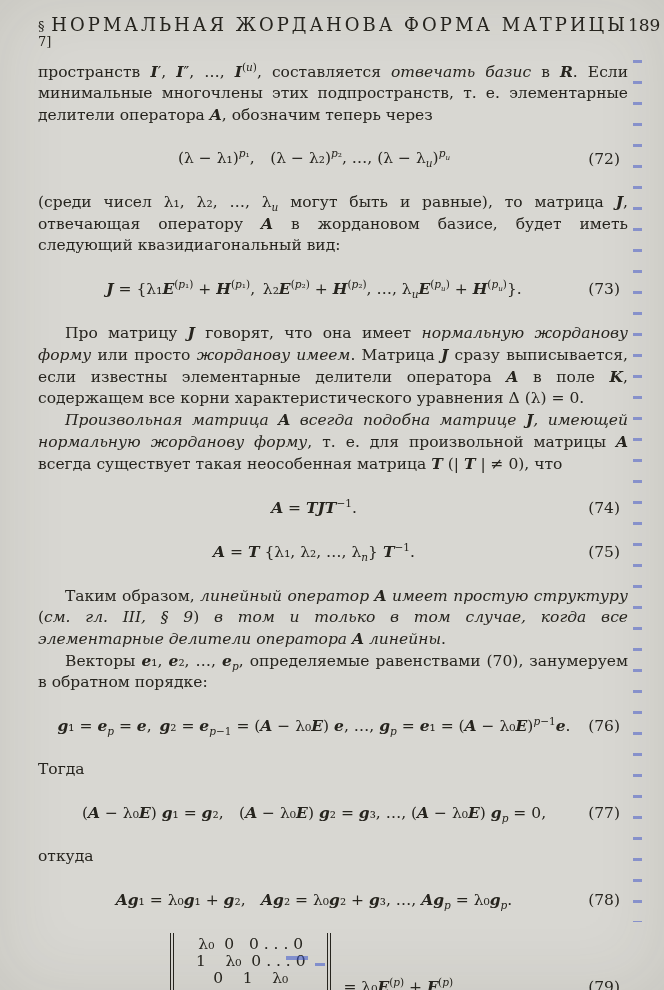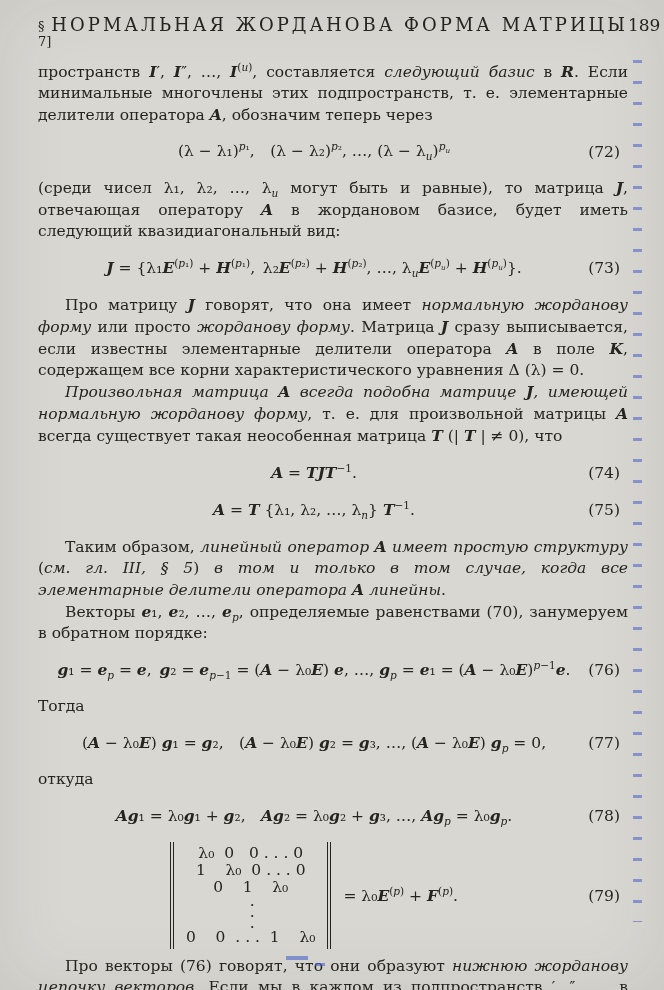--- a/index.html
+++ b/index.html
@@ -13,21 +13,21 @@
   .header{display:flex;align-items:baseline;margin-bottom:12px;}
   .header .section{width:72px;font-size:13px;}
   .header .title{flex:1;text-align:center;font-size:18px;letter-spacing:3px;white-space:nowrap;}
   .header .pageno{width:72px;text-align:left;font-size:17px;font-weight:normal;}
   .body{font-size:15.5px;line-height:21px;text-align:justify;hyphens:auto;}
   p.para{margin:0;}
   p.indent{text-indent:27px;}
   i{font-style:italic;}
   var{font-style:italic;font-weight:bold;font-family:inherit;}
   sup,sub{font-size:68%;line-height:0;}
-  .eq{position:relative;text-align:center;margin:15px 0;padding-right:38px;}
+  .eq{position:relative;text-align:center;margin:22px 0;padding-right:38px;}
   .eq .num,.matrix-wrap .num{
     position:absolute;right:8px;top:50%;transform:translateY(-50%);
     font-size:15.5px;font-style:normal;
   }
   .matrix-wrap{position:relative;display:flex;justify-content:center;align-items:center;margin:7px 0;padding-right:38px;}
   .matrix{
     display:inline-block;text-align:center;
     border-left:4px double #26241e;border-right:4px double #26241e;
     padding:3px 12px 3px 12px;
   }
@@ -51,50 +51,50 @@
 <div class="page">
 
   <div class="header">
     <span class="section">§ 7]</span>
     <span class="title">НОРМАЛЬНАЯ ЖОРДАНОВА ФОРМА МАТРИЦЫ</span>
     <span class="pageno">189</span>
   </div>
 
   <div class="body">
 
-    <p class="para">пространств <var>I</var>′, <var>I</var>″, …, <var>I</var><sup>(<i>u</i>)</sup>, составляется <i>следующий базис</i> в <var>R</var>. Если минимальные многочлены этих подпространств, т. е. элементарные делители оператора <var>A</var>, обозначим теперь через</p>
+    <p class="para">пространств <var>I</var>′, <var>I</var>″, …, <var>I</var><sup>(<i>u</i>)</sup>, составляется <i>отвечать базис</i> в <var>R</var>. Если минимальные многочлены этих подпространств, т. е. элементарные делители оператора <var>A</var>, обозначим теперь через</p>
 
     <div class="eq">
       <span class="eq-body">(λ − λ₁)<sup><i>p</i>₁</sup>, (λ − λ₂)<sup><i>p</i>₂</sup>, …, (λ − λ<sub><i>u</i></sub>)<sup><i>p</i><sub><i>u</i></sub></sup></span>
       <span class="num">(72)</span>
     </div>
 
     <p class="para">(среди чисел λ₁, λ₂, …, λ<sub><i>u</i></sub> могут быть и равные), то матрица <var>J</var>, отвечающая оператору <var>A</var> в жордановом базисе, будет иметь следующий квазидиагональный вид:</p>
 
     <div class="eq">
       <span class="eq-body"><var>J</var> = {λ₁<var>E</var><sup>(<i>p</i>₁)</sup> + <var>H</var><sup>(<i>p</i>₁)</sup>, λ₂<var>E</var><sup>(<i>p</i>₂)</sup> + <var>H</var><sup>(<i>p</i>₂)</sup>, …, λ<sub><i>u</i></sub><var>E</var><sup>(<i>p</i><sub><i>u</i></sub>)</sup> + <var>H</var><sup>(<i>p</i><sub><i>u</i></sub>)</sup>}.</span>
       <span class="num">(73)</span>
     </div>
 
-    <p class="para indent">Про матрицу <var>J</var> говорят, что она имеет <i>нормальную жорданову форму</i> или просто <i>жорданову форму</i>. Матрица <var>J</var> сразу выписывается, если известны элементарные делители оператора <var>A</var> в поле <var>K</var>, содержащем все корни характеристического уравнения Δ (λ) = 0.</p>
+    <p class="para indent">Про матрицу <var>J</var> говорят, что она имеет <i>нормальную жорданову форму</i> или просто <i>жорданову имеем</i>. Матрица <var>J</var> сразу выписывается, если известны элементарные делители оператора <var>A</var> в поле <var>K</var>, содержащем все корни характеристического уравнения Δ (λ) = 0.</p>
 
     <p class="para indent"><i>Произвольная матрица <var>A</var> всегда подобна матрице <var>J</var>, имеющей нормальную жорданову форму</i>, т. е. для произвольной матрицы <var>A</var> всегда существует такая неособенная матрица <var>T</var> (| <var>T</var> | ≠ 0), что</p>
 
     <div class="eq">
       <span class="eq-body"><var>A</var> = <var>TJT</var><sup>−1</sup>.</span>
       <span class="num">(74)</span>
     </div>
 
 
     <div class="eq">
       <span class="eq-body"><var>A</var> = <var>T</var> {λ₁, λ₂, …, λ<sub><i>n</i></sub>} <var>T</var><sup>−1</sup>.</span>
       <span class="num">(75)</span>
     </div>
 
-    <p class="para indent">Таким образом, <i>линейный оператор <var>A</var> имеет простую структуру</i> (<i>см. гл. III, § 5</i>) <i>в том и только в том случае, когда все элементарные делители оператора <var>A</var> линейны</i>.</p>
+    <p class="para indent">Таким образом, <i>линейный оператор <var>A</var> имеет простую структуру</i> (<i>см. гл. III, § 9</i>) <i>в том и только в том случае, когда все элементарные делители оператора <var>A</var> линейны</i>.</p>
 
     <p class="para indent">Векторы <var>e</var>₁, <var>e</var>₂, …, <var>e</var><sub><i>p</i></sub>, определяемые равенствами (70), занумеруем в обратном порядке:</p>
 
     <div class="eq">
       <span class="eq-body"><var>g</var>₁ = <var>e</var><sub><i>p</i></sub> = <var>e</var>, <var>g</var>₂ = <var>e</var><sub><i>p</i>−1</sub> = (<var>A</var> − λ₀<var>E</var>) <var>e</var>, …, <var>g</var><sub><i>p</i></sub> = <var>e</var>₁ = (<var>A</var> − λ₀<var>E</var>)<sup><i>p</i>−1</sup><var>e</var>.</span>
       <span class="num">(76)</span>
     </div>
 
     <p class="para">Тогда</p>
 

